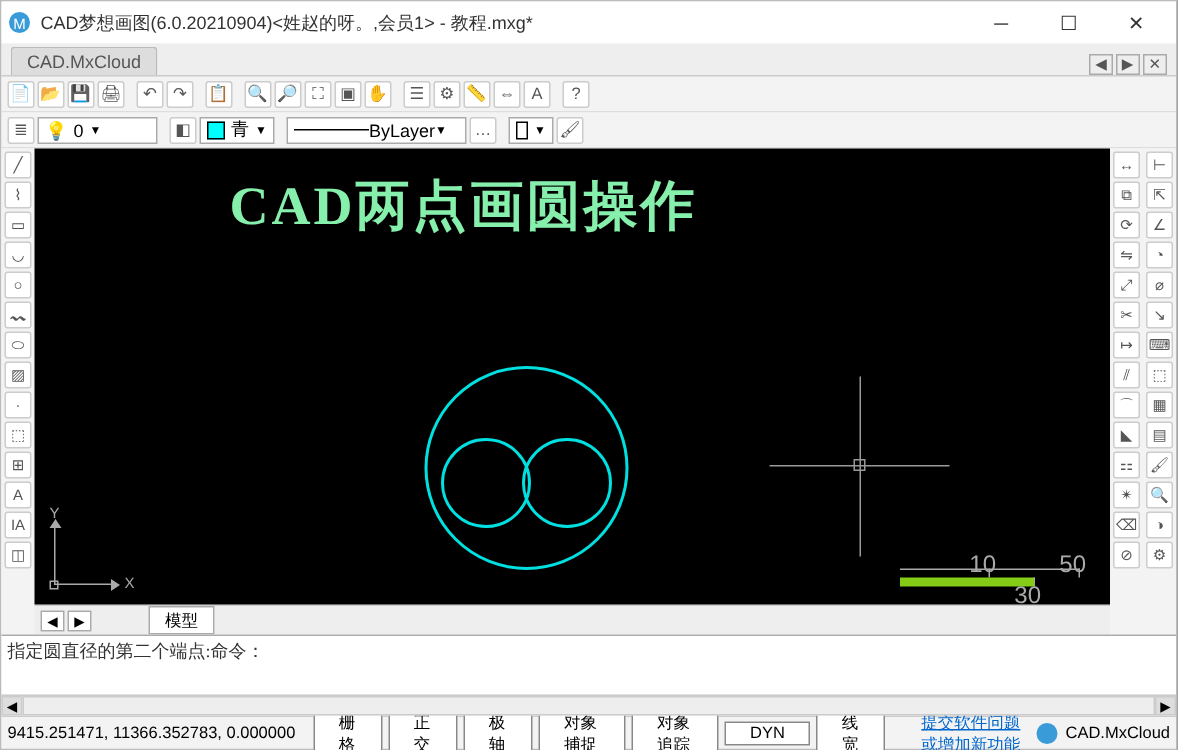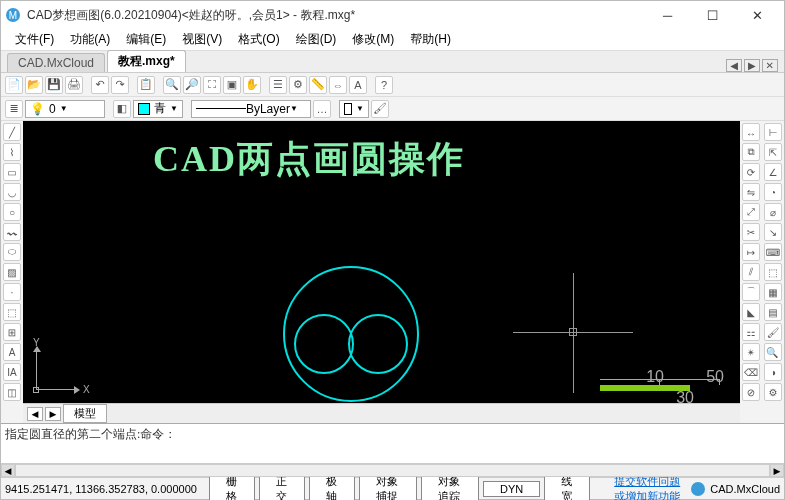--- a/index.html
+++ b/index.html
@@ -52,21 +52,21 @@
 .ucs-arrow { position: relative; width: 60px; height: 60px; }
 .ucs-y { position: absolute; left: 3px; bottom: 3px; width: 1px; height: 40px; background: #aaa; }
 .ucs-y::after{content:""; position:absolute; top:-4px; left:-3px; border-left:4px solid transparent;border-right:4px solid transparent;border-bottom:6px solid #aaa;}
 .ucs-x { position: absolute; left: 3px; bottom: 3px; height: 1px; width: 40px; background: #aaa; }
 .ucs-x::after{content:""; position:absolute; right:-4px; top:-3px; border-top:4px solid transparent;border-bottom:4px solid transparent;border-left:6px solid #aaa;}
 .ucs-lx{position:absolute; bottom:-2px; left:50px; font-size:10px;}
 .ucs-ly{position:absolute; bottom:45px; left:0px; font-size:10px;}
 .ucs-box{position:absolute; left:0; bottom:0; width:6px; height:6px; border:1px solid #aaa;}
 
 .model-tabs { height: 20px; background: #eee; display: flex; align-items: center; padding: 0 4px; gap: 2px; border-top:1px solid #ccc;}
-.model-tab { padding: 1px 10px; border: 1px solid #aaa; background: #fff; font-size: 11px; }
+.model-tab { padding: 1px 10px; border: 1px solid #aaa; background: #fff; font-size: 11px; margin-left: 36px; }
 .model-tabs .arrow { width: 16px; height: 14px; border: 1px solid #aaa; display: flex; align-items: center; justify-content: center; font-size: 9px; background: #fff;}
 
 .command-area { height: 40px; background: #fff; border-top: 1px solid #aaa; display: flex; flex-direction: row; font-size: 12px; padding: 2px 4px; }
 .command-area .line { color: #333; font-family: SimSun; }
 .scrollbar-row{height:14px; background:#eee; display:flex; border-top:1px solid #ccc;}
 .scrollbar-track{flex:1; background:#eee; position:relative; border:1px solid #ccc;}
 .scrollbar-arrow{width:14px; border:1px solid #ccc; display:flex;align-items:center;justify-content:center; font-size:9px; background:#ddd;}
 
 .statusbar { height: 22px; background: #f3f3f3; border-top: 1px solid #ccc; display: flex; align-items: center; padding: 0 4px; font-size: 11px; gap: 4px; }
 .statusbar .coords { flex: 0 0 auto; padding-right: 8px; }
@@ -89,34 +89,23 @@
         </svg>
       <span class="title-text">CAD梦想画图(6.0.20210904)&lt;姓赵的呀。,会员1&gt; - 教程.mxg*</span>
     </div>
     <div class="controls">
       <div class="ctrl">─</div>
       <div class="ctrl">☐</div>
       <div class="ctrl">✕</div>
     </div>
   </div>
 
-  <div class="menubar">
-    <div class="menu-item">文件(F)</div>
-    <div class="menu-item">功能(A)</div>
-    <div class="menu-item">编辑(E)</div>
-    <div class="menu-item">视图(V)</div>
-    <div class="menu-item">格式(O)</div>
-    <div class="menu-item">绘图(D)</div>
-    <div class="menu-item">修改(M)</div>
-    <div class="menu-item">帮助(H)</div>
-  </div>
 
   <div class="tabs-row">
     <div class="tab">CAD.MxCloud</div>
-    <div class="tab active">教程.mxg*</div>
     <div class="nav-right">
       <span>◀</span>
       <span>▶</span>
       <span>✕</span>
     </div>
   </div>
 
   <div class="toolbar">
     <div class="tbtn">📄</div>
     <div class="tbtn">📂</div>

